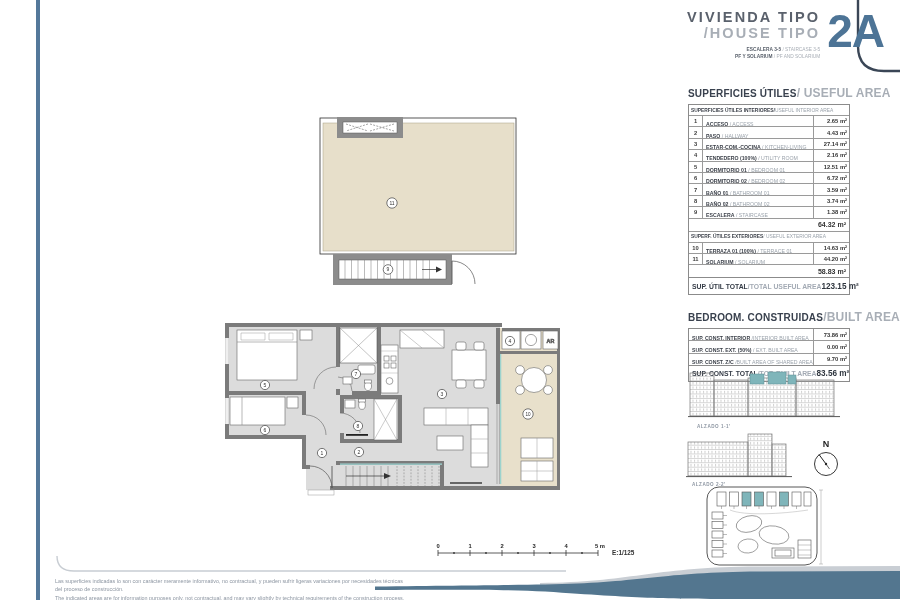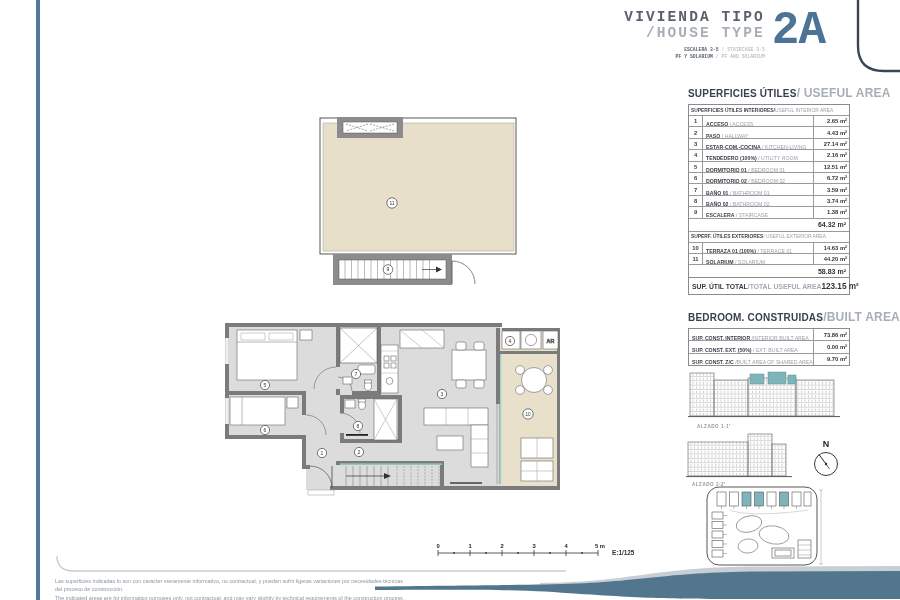--- a/index.html
+++ b/index.html
@@ -2,21 +2,21 @@
 <html><head>
 <meta charset="utf-8">
 <style>
   html,body{margin:0;padding:0;background:#e8e8e8;}
   .sheet{position:relative;width:900px;height:600px;background:#ffffff;overflow:hidden;
          font-family:"Liberation Sans",sans-serif;-webkit-font-smoothing:antialiased;}
   .abs{position:absolute;}
   
   .leftbar{left:36px;top:0;width:4px;height:600px;background:#54789a;}
   
-  .header{left:613px;top:10px;width:212px;display:flex;justify-content:flex-end;align-items:flex-start;gap:7px;font-family:Liberation Mono, monospace;}
+  .header{left:672px;top:10px;width:212px;display:flex;justify-content:flex-end;align-items:flex-start;gap:7px;}
   .htitles{text-align:right;}
   .ht-es{font-size:14.5px;font-weight:bold;letter-spacing:2.1px;color:#5a616c;line-height:1.1;white-space:nowrap;}
   .ht-en{font-size:14.5px;font-weight:bold;letter-spacing:2.1px;color:#a8aeb6;line-height:1.1;white-space:nowrap;}
   .hsub{margin-top:4px;font-size:4.8px;line-height:1.5;white-space:nowrap;}
   .hsub .es{font-weight:bold;color:#5a616c;}
   .hsub .en{color:#a8aeb6;}
   .hcode{font-size:46px;font-weight:bold;color:#4d7496;line-height:0.92;letter-spacing:-1px;}
   
   .tcol{left:688px;top:86px;width:162px;}
   .ttitle{display:flex;align-items:baseline;white-space:nowrap;}
@@ -61,21 +61,21 @@
 <div class="sheet">
 
   <div class="abs leftbar"></div>
   <svg class="abs" style="left:840px;top:0;" width="60" height="80" viewBox="0 0 60 80">
     <path d="M18,0 V46 Q18,71 44,71 L60,71" fill="none" stroke="#3a4656" stroke-width="2.4"></path>
   </svg>
 
   <div class="abs header">
     <div class="htitles">
       <div class="ht-es">VIVIENDA TIPO</div>
-      <div class="ht-en">/HOUSE TYPE</div>
+      <div class="ht-en">/HOUSE TIPO</div>
       <div class="hsub">
         <div><span class="es">ESCALERA 3-5</span><span class="en"> / STAIRCASE 3-5</span></div>
         <div><span class="es">PF Y SOLARIUM</span><span class="en"> / PF AND SOLARIUM</span></div>
       </div>
     </div>
     <div class="hcode">2A</div>
   </div>
 
   <div class="abs tcol">
     <div class="ttitle">
@@ -166,20 +166,25 @@
           <div class="b-val">73.86 m²</div>
         </div>
       <div class="brow">
           <div class="lbl"><span class="es">SUP. CONST. EXT. (50%)</span><span class="en"> / EXT. BUILT AREA</span></div>
           <div class="b-val">0.00 m²</div>
         </div>
       <div class="brow">
           <div class="lbl"><span class="es">SUP. CONST. Z/C</span><span class="en"> /BUILT AREA OF SHARED AREAS</span></div>
           <div class="b-val">9.70 m²</div>
         </div>
+      <div class="totrow" style="height:15px;">
+        <span class="es">SUP. CONST. TOTAL</span>
+          <span class="en">/TOT. BUILT AREA</span>
+        <span class="val">83.56 m²</span>
+      </div>
     </div>
   </div>
 
   <svg class="abs" style="left:688px;top:368px;" width="152" height="54" viewBox="0 0 152 54">
     <defs>
       <pattern id="fp1" width="7" height="4.4" patternUnits="userSpaceOnUse">
         <path d="M0,4.1 H7" stroke="#9a9a9a" stroke-width="0.5"></path>
         <path d="M1.6,0.8 V3.2 M5,0.8 V3.2" stroke="#bdbdbd" stroke-width="0.7"></path>
       </pattern>
     </defs>

